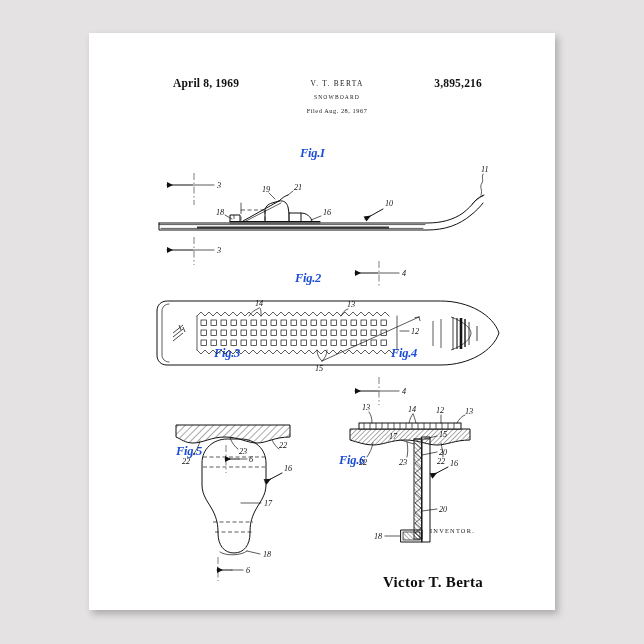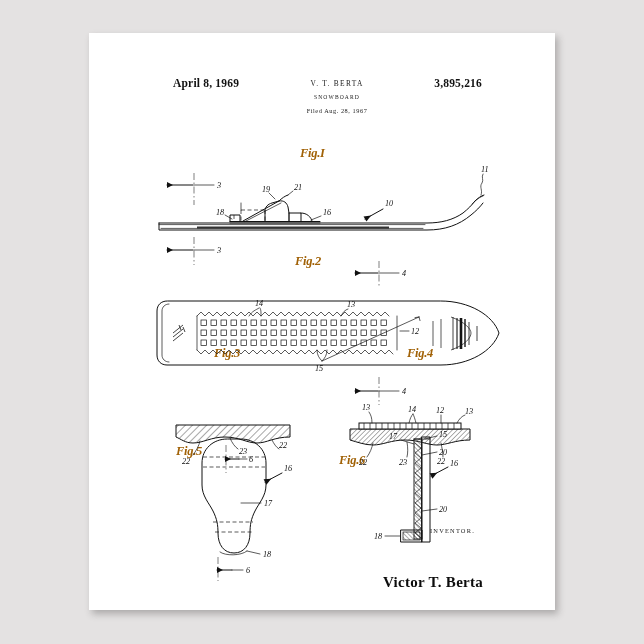--- a/index.html
+++ b/index.html
@@ -54,28 +54,28 @@
   .hdr-filed{
     font-family:"Liberation Serif", serif;
     font-size:6.3px;color:#1a1a1a;letter-spacing:.55px;
     display:block;margin-top:7px;
   }
   
   .figlabel{
     position:absolute;
     font-family:"Liberation Serif", serif;
     font-style:italic;font-weight:bold;
-    font-size:12.5px;color:#a16207;
+    font-size:12.5px;color:#1d4ed8;
     letter-spacing:-0.3px;
     white-space:nowrap;
   }
   #fig1-label{left:211px;top:113px;}
-  #fig2-label{left:206px;top:221px;}
+  #fig2-label{left:206px;top:238px;}
   #fig3-label{left:125px;top:313px;}
-  #fig4-label{left:302px;top:313px;margin-left:16px;}
+  #fig4-label{left:302px;top:313px;}
   #fig5-label{left:87px;top:411px;}
   #fig6-label{left:250px;top:420px;}
   
   svg.draw{position:absolute;left:0;top:0;width:466px;height:577px;}
   .ln{fill:none;stroke:#111;stroke-width:1;stroke-linecap:round;stroke-linejoin:round;}
   .ln-t{fill:none;stroke:#141414;stroke-width:0.7;stroke-linecap:round;stroke-linejoin:round;}
   .fill-k{fill:#111;stroke:none;}
   .dashln{fill:none;stroke:#161616;stroke-width:0.7;stroke-dasharray:4 2.5;}
   .centerln{fill:none;stroke:#2a2a2a;stroke-width:0.6;stroke-dasharray:7 2.5 1.5 2.5;}
   .refnum{

